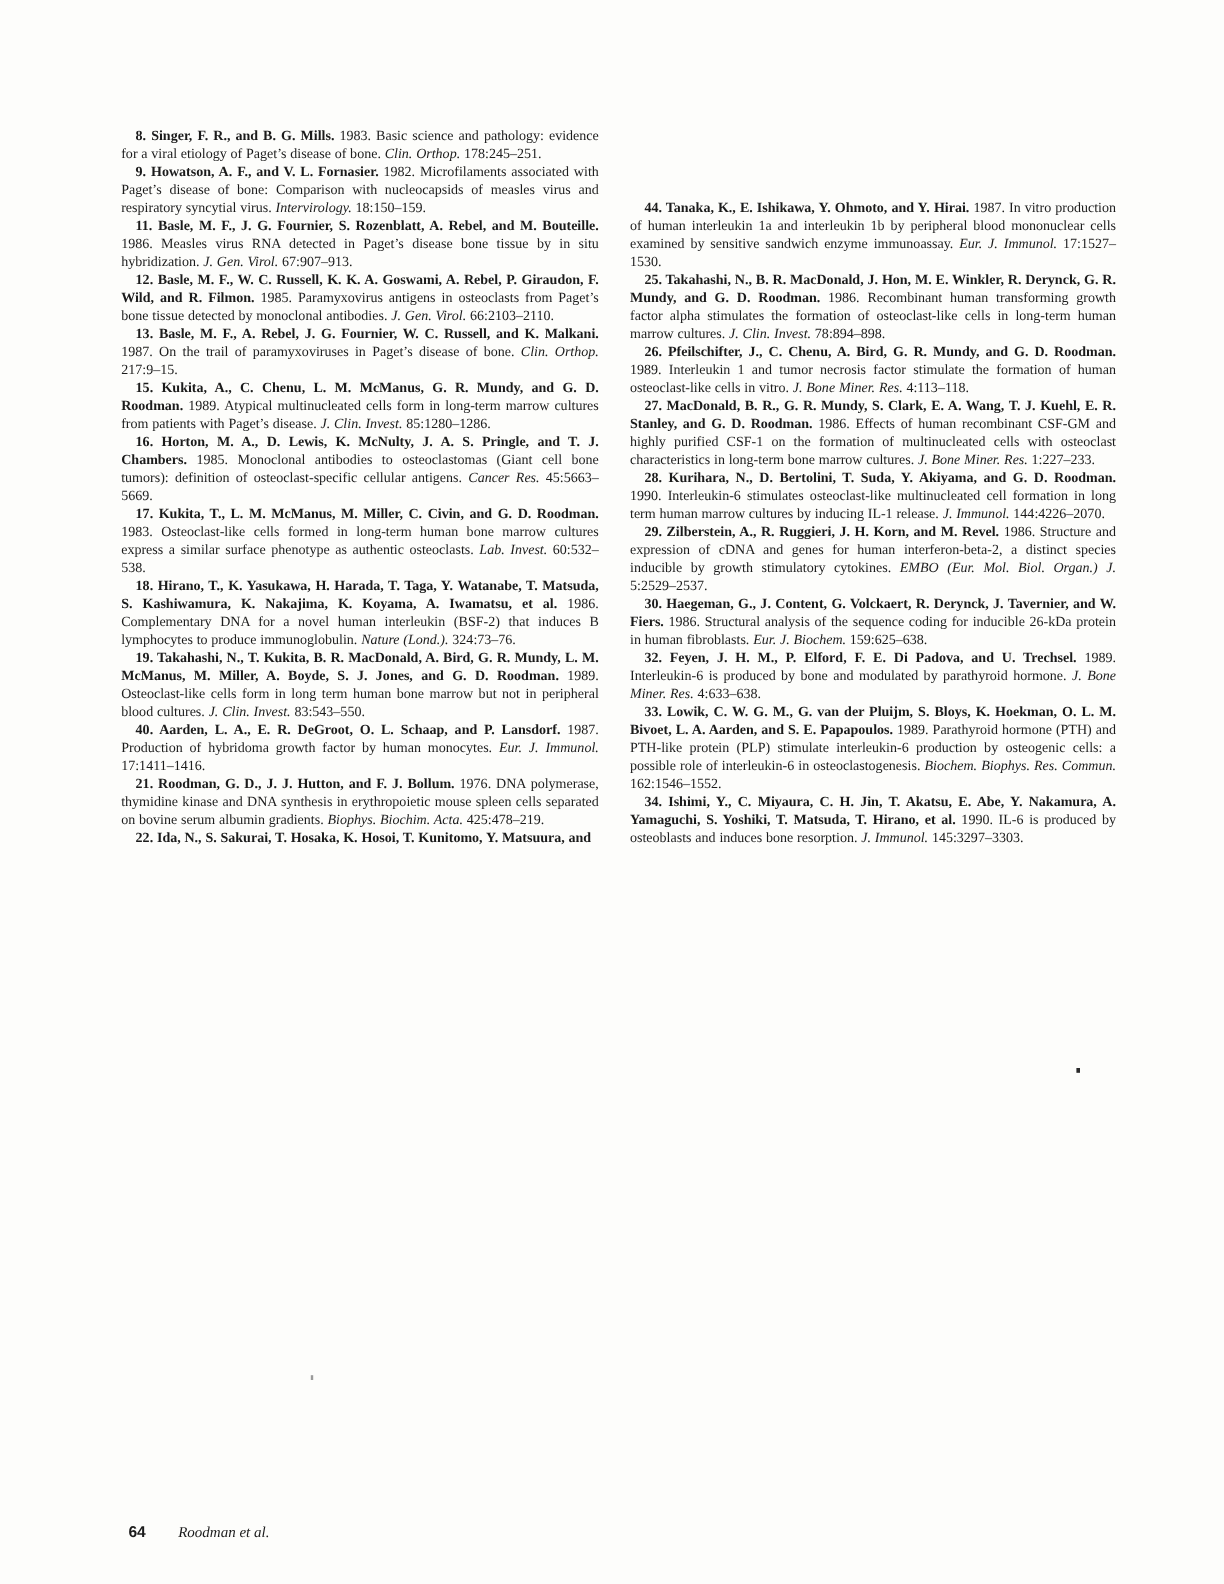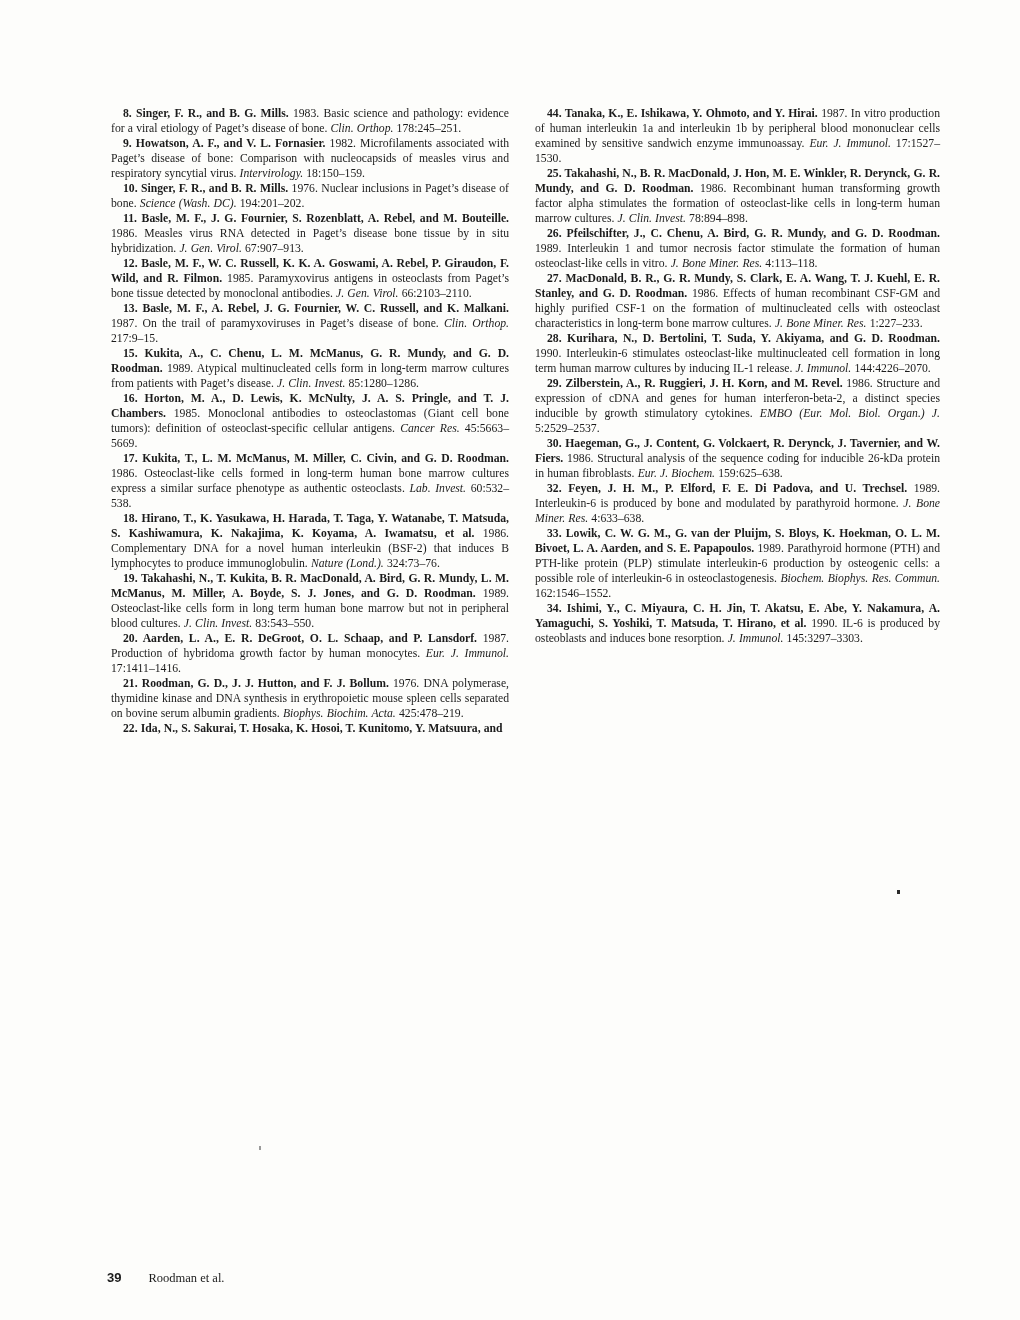--- a/index.html
+++ b/index.html
@@ -8,25 +8,26 @@
     position: relative;
     width: 1020px;
     height: 1320px;
     background: #fdfdfb;
     font-family: "Liberation Serif", serif;
     color: #1b1b1b;
     overflow: hidden;
   }
   .columns {
     position: absolute;
-    left: 111px;
+    left: 101px;
     top: 106px;
     width: 829px;
     display: flex;
     gap: 26px;
+    align-items: flex-end;
   }
   .col { width: 398px; }
   .col.right { width: 405px; }
   p.ref {
     margin: 0;
     padding: 0;
     text-align: justify;
     font-size: 11.7px;
     line-height: 15px;
     text-indent: 12px;
@@ -40,45 +41,45 @@
     left: 107px;
     top: 1268px;
     white-space: nowrap;
   }
   .pagenum {
     font-family: "Liberation Sans", sans-serif;
     font-weight: bold;
     font-size: 13px;
   }
   .running {
+    font-style: italic;
     font-size: 12.5px;
     margin-left: 27px;
   }
   .speck { position: absolute; background: #2a2a2a; }
   .speck.s1 { left: 897px; top: 890px; width: 3px; height: 4px; }
   .speck.s2 { left: 259px; top: 1146px; width: 2px; height: 4px; background: #9a9a9a; }
 </style>
 </head>
 <body>
 
 <div class="page">
   <div class="columns">
     <div class="col left">
         <p class="ref"><span class="b">8. Singer, F. R., and B. G. Mills.</span><span> 1983. Basic science and pathology: evidence for a viral etiology of Paget’s disease of bone. </span><span class="i">Clin. Orthop.</span><span> 178:245–251.</span></p>
         <p class="ref"><span class="b">9. Howatson, A. F., and V. L. Fornasier.</span><span> 1982. Microfilaments associated with Paget’s disease of bone: Comparison with nucleocapsids of measles virus and respiratory syncytial virus. </span><span class="i">Intervirology.</span><span> 18:150–159.</span></p>
-        <p class="ref"><span class="b">10. Singer, F. R., and B. R. Mills.</span><span> 1976. Nuclear inclusions in Paget’s disease of bone. </span><span class="i">Science (Wash. DC).</span><span> 194:201–202.</span></p>
         <p class="ref"><span class="b">11. Basle, M. F., J. G. Fournier, S. Rozenblatt, A. Rebel, and M. Bouteille.</span><span> 1986. Measles virus RNA detected in Paget’s disease bone tissue by in situ hybridization. </span><span class="i">J. Gen. Virol.</span><span> 67:907–913.</span></p>
         <p class="ref"><span class="b">12. Basle, M. F., W. C. Russell, K. K. A. Goswami, A. Rebel, P. Giraudon, F. Wild, and R. Filmon.</span><span> 1985. Paramyxovirus antigens in osteoclasts from Paget’s bone tissue detected by monoclonal antibodies. </span><span class="i">J. Gen. Virol.</span><span> 66:2103–2110.</span></p>
         <p class="ref"><span class="b">13. Basle, M. F., A. Rebel, J. G. Fournier, W. C. Russell, and K. Malkani.</span><span> 1987. On the trail of paramyxoviruses in Paget’s disease of bone. </span><span class="i">Clin. Orthop.</span><span> 217:9–15.</span></p>
         <p class="ref"><span class="b">15. Kukita, A., C. Chenu, L. M. McManus, G. R. Mundy, and G. D. Roodman.</span><span> 1989. Atypical multinucleated cells form in long-term marrow cultures from patients with Paget’s disease. </span><span class="i">J. Clin. Invest.</span><span> 85:1280–1286.</span></p>
         <p class="ref"><span class="b">16. Horton, M. A., D. Lewis, K. McNulty, J. A. S. Pringle, and T. J. Chambers.</span><span> 1985. Monoclonal antibodies to osteoclastomas (Giant cell bone tumors): definition of osteoclast-specific cellular antigens. </span><span class="i">Cancer Res.</span><span> 45:5663–5669.</span></p>
-        <p class="ref"><span class="b">17. Kukita, T., L. M. McManus, M. Miller, C. Civin, and G. D. Roodman.</span><span> 1986. Osteoclast-like cells formed in long-term human bone marrow cultures express a similar surface phenotype as authentic osteoclasts. </span><span class="i">Lab. Invest.</span><span> 60:532–538.</span></p>
+        <p class="ref"><span class="b">17. Kukita, T., L. M. McManus, M. Miller, C. Civin, and G. D. Roodman.</span><span> 1983. Osteoclast-like cells formed in long-term human bone marrow cultures express a similar surface phenotype as authentic osteoclasts. </span><span class="i">Lab. Invest.</span><span> 60:532–538.</span></p>
         <p class="ref"><span class="b">18. Hirano, T., K. Yasukawa, H. Harada, T. Taga, Y. Watanabe, T. Matsuda, S. Kashiwamura, K. Nakajima, K. Koyama, A. Iwamatsu, et al.</span><span> 1986. Complementary DNA for a novel human interleukin (BSF-2) that induces B lymphocytes to produce immunoglobulin. </span><span class="i">Nature (Lond.).</span><span> 324:73–76.</span></p>
         <p class="ref"><span class="b">19. Takahashi, N., T. Kukita, B. R. MacDonald, A. Bird, G. R. Mundy, L. M. McManus, M. Miller, A. Boyde, S. J. Jones, and G. D. Roodman.</span><span> 1989. Osteoclast-like cells form in long term human bone marrow but not in peripheral blood cultures. </span><span class="i">J. Clin. Invest.</span><span> 83:543–550.</span></p>
-        <p class="ref"><span class="b">20. Aarden, L. A., E. R. DeGroot, O. L. Schaap, and P. Lansdorf.</span><span> 1987. Production of hybridoma growth factor by human monocytes. </span><span class="i">Eur. J. Immunol.</span><span> 17:1411–1416.</span></p>
+        <p class="ref"><span class="b">40. Aarden, L. A., E. R. DeGroot, O. L. Schaap, and P. Lansdorf.</span><span> 1987. Production of hybridoma growth factor by human monocytes. </span><span class="i">Eur. J. Immunol.</span><span> 17:1411–1416.</span></p>
         <p class="ref"><span class="b">21. Roodman, G. D., J. J. Hutton, and F. J. Bollum.</span><span> 1976. DNA polymerase, thymidine kinase and DNA synthesis in erythropoietic mouse spleen cells separated on bovine serum albumin gradients. </span><span class="i">Biophys. Biochim. Acta.</span><span> 425:478–219.</span></p>
         <p class="ref"><span class="b">22. Ida, N., S. Sakurai, T. Hosaka, K. Hosoi, T. Kunitomo, Y. Matsuura, and</span></p>
       </div>
     <div class="col right">
         <p class="ref"><span class="b">44. Tanaka, K., E. Ishikawa, Y. Ohmoto, and Y. Hirai.</span><span> 1987. In vitro production of human interleukin 1a and interleukin 1b by peripheral blood mononuclear cells examined by sensitive sandwich enzyme immunoassay. </span><span class="i">Eur. J. Immunol.</span><span> 17:1527–1530.</span></p>
         <p class="ref"><span class="b">25. Takahashi, N., B. R. MacDonald, J. Hon, M. E. Winkler, R. Derynck, G. R. Mundy, and G. D. Roodman.</span><span> 1986. Recombinant human transforming growth factor alpha stimulates the formation of osteoclast-like cells in long-term human marrow cultures. </span><span class="i">J. Clin. Invest.</span><span> 78:894–898.</span></p>
         <p class="ref"><span class="b">26. Pfeilschifter, J., C. Chenu, A. Bird, G. R. Mundy, and G. D. Roodman.</span><span> 1989. Interleukin 1 and tumor necrosis factor stimulate the formation of human osteoclast-like cells in vitro. </span><span class="i">J. Bone Miner. Res.</span><span> 4:113–118.</span></p>
         <p class="ref"><span class="b">27. MacDonald, B. R., G. R. Mundy, S. Clark, E. A. Wang, T. J. Kuehl, E. R. Stanley, and G. D. Roodman.</span><span> 1986. Effects of human recombinant CSF-GM and highly purified CSF-1 on the formation of multinucleated cells with osteoclast characteristics in long-term bone marrow cultures. </span><span class="i">J. Bone Miner. Res.</span><span> 1:227–233.</span></p>
         <p class="ref"><span class="b">28. Kurihara, N., D. Bertolini, T. Suda, Y. Akiyama, and G. D. Roodman.</span><span> 1990. Interleukin-6 stimulates osteoclast-like multinucleated cell formation in long term human marrow cultures by inducing IL-1 release. </span><span class="i">J. Immunol.</span><span> 144:4226–2070.</span></p>
         <p class="ref"><span class="b">29. Zilberstein, A., R. Ruggieri, J. H. Korn, and M. Revel.</span><span> 1986. Structure and expression of cDNA and genes for human interferon-beta-2, a distinct species inducible by growth stimulatory cytokines. </span><span class="i">EMBO (Eur. Mol. Biol. Organ.) J.</span><span> 5:2529–2537.</span></p>
@@ -86,15 +87,15 @@
         <p class="ref"><span class="b">32. Feyen, J. H. M., P. Elford, F. E. Di Padova, and U. Trechsel.</span><span> 1989. Interleukin-6 is produced by bone and modulated by parathyroid hormone. </span><span class="i">J. Bone Miner. Res.</span><span> 4:633–638.</span></p>
         <p class="ref"><span class="b">33. Lowik, C. W. G. M., G. van der Pluijm, S. Bloys, K. Hoekman, O. L. M. Bivoet, L. A. Aarden, and S. E. Papapoulos.</span><span> 1989. Parathyroid hormone (PTH) and PTH-like protein (PLP) stimulate interleukin-6 production by osteogenic cells: a possible role of interleukin-6 in osteoclastogenesis. </span><span class="i">Biochem. Biophys. Res. Commun.</span><span> 162:1546–1552.</span></p>
         <p class="ref"><span class="b">34. Ishimi, Y., C. Miyaura, C. H. Jin, T. Akatsu, E. Abe, Y. Nakamura, A. Yamaguchi, S. Yoshiki, T. Matsuda, T. Hirano, et al.</span><span> 1990. IL-6 is produced by osteoblasts and induces bone resorption. </span><span class="i">J. Immunol.</span><span> 145:3297–3303.</span></p>
       </div>
   </div>
 
   <div class="speck s1"></div>
   <div class="speck s2"></div>
 
   <div class="footer">
-    <span class="pagenum">39</span><span class="running">Roodman et al.</span>
+    <span class="pagenum">64</span><span class="running">Roodman et al.</span>
   </div>
 </div>
 
 </body></html>

